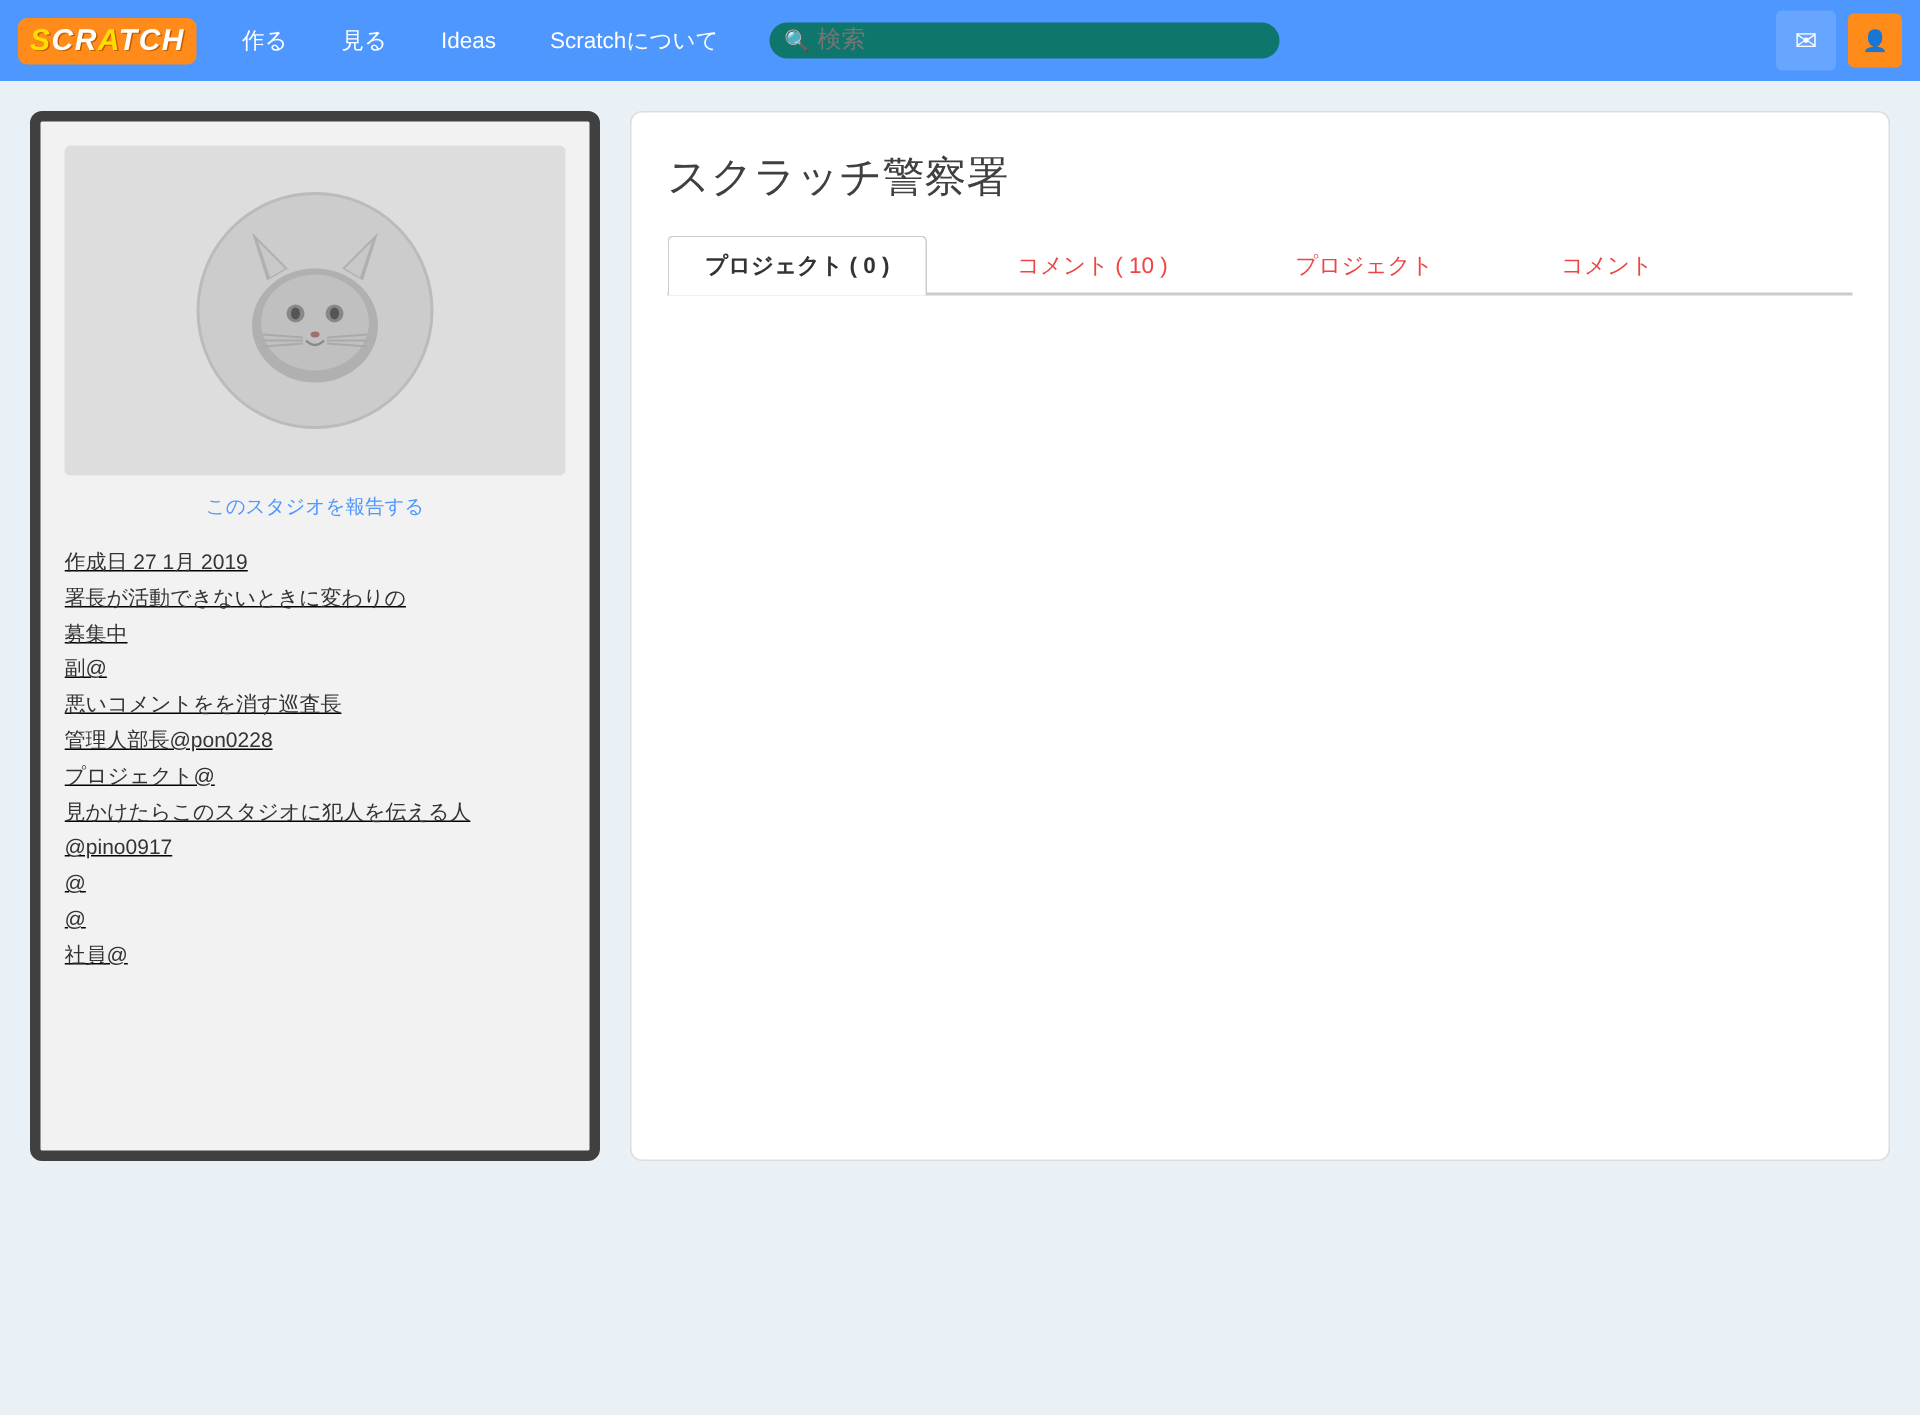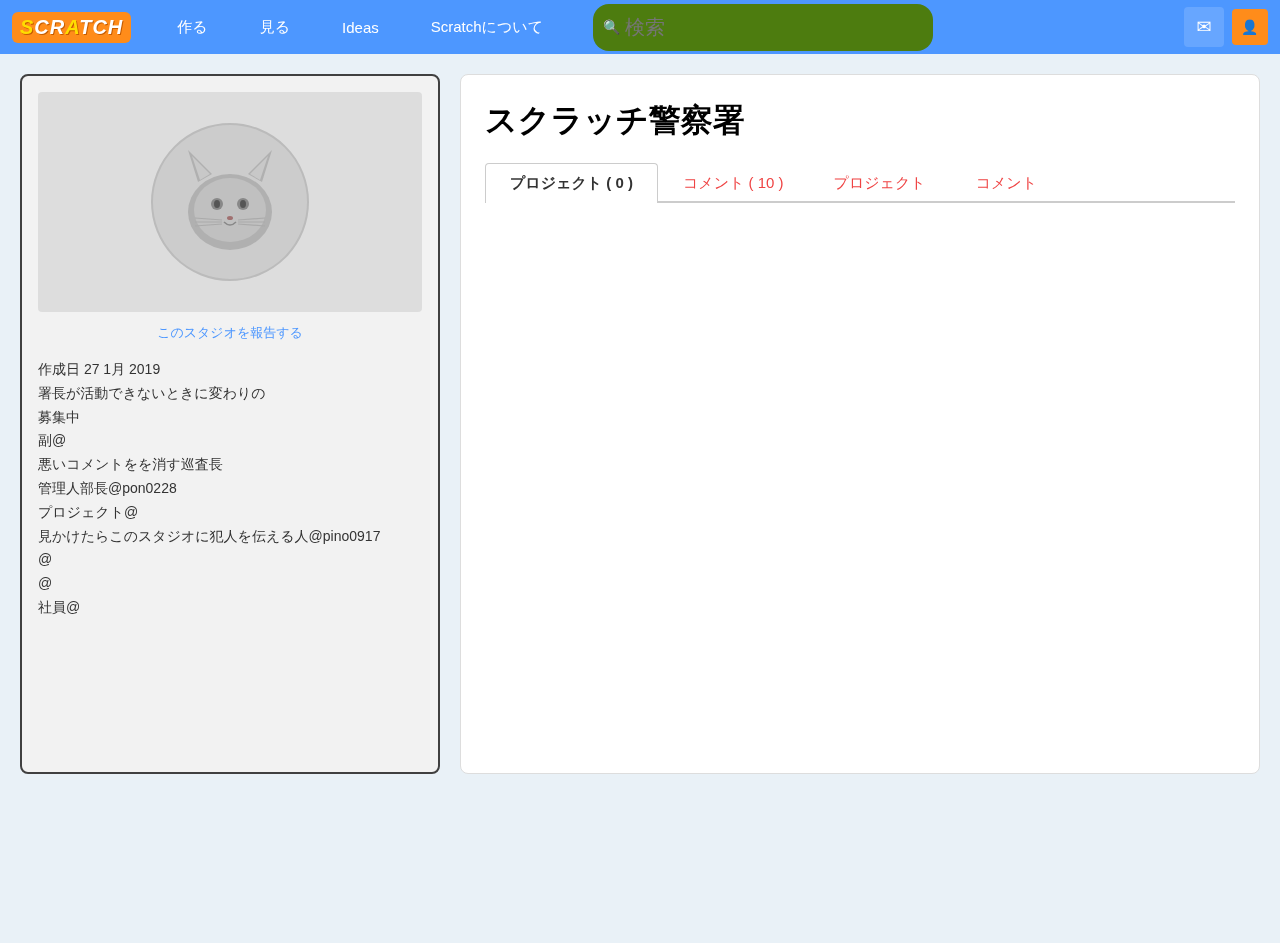--- a/index.html
+++ b/index.html
@@ -5,21 +5,21 @@
     * { box-sizing: border-box; margin: 0; padding: 0; }
     body { font-family: 'Helvetica Neue', Arial, sans-serif; background: #e9f1f7; min-height: 943px; }
 
     
     .navbar {
       background: #4d97ff;
       height: 54px;
       display: flex;
       align-items: center;
       padding: 0 12px;
-      gap: 16px;
+      gap: 0;
     }
     .navbar-logo {
       background: #ff8c1a;
       border-radius: 6px;
       padding: 4px 8px;
       font-weight: 900;
       font-size: 20px;
       color: #fff;
       letter-spacing: 1px;
       margin-right: 12px;
@@ -48,27 +48,27 @@
       align-items: center;
     }
     .search-icon-svg {
       position: absolute;
       left: 10px;
       color: #aaa;
       font-size: 14px;
     }
     .search-input {
       width: 100%;
-      height: 47px;
+      height: 24px;
       border-radius: 16px;
       border: none;
       padding: 0 12px 0 32px;
-      font-size: 20px;
+      font-size: 16px;
       outline: none;
-      background: #4d7c0f;
+      background: #0f766e;
     }
     .navbar-right {
       margin-left: auto;
       display: flex;
       align-items: center;
       gap: 8px;
     }
     .nav-icon-btn {
       width: 40px;
       height: 40px;
@@ -98,26 +98,26 @@
     
     .main-layout {
       display: flex;
       padding: 20px 20px 20px 20px;
       gap: 20px;
       max-width: 1280px;
     }
 
     
     .sidebar {
-      width: 420px;
+      width: 380px;
       flex-shrink: 0;
       background: #f2f2f2;
       border-radius: 8px;
       padding: 16px;
-      border: 2px solid #404040;
+      border: 7px solid #404040;
     }
     .studio-image-container {
       background: #ddd;
       width: 100%;
       height: 220px;
       border-radius: 4px;
       display: flex;
       align-items: center;
       justify-content: center;
       margin-bottom: 12px;
@@ -133,20 +133,21 @@
       text-align: center;
       display: block;
       margin-bottom: 16px;
       cursor: pointer;
       text-decoration: none;
     }
     .sidebar-scrollable {
       max-height: 380px;
       overflow-y: auto;
       padding-right: 4px;
+      text-decoration: underline;
     }
     .sidebar-scrollable::-webkit-scrollbar {
       width: 6px;
     }
     .sidebar-scrollable::-webkit-scrollbar-track {
       background: #e0e0e0;
     }
     .sidebar-scrollable::-webkit-scrollbar-thumb {
       background: #aaa;
       border-radius: 3px;
@@ -160,29 +161,30 @@
     
     .content-area {
       flex: 1;
       background: #fff;
       border-radius: 8px;
       border: 1px solid #ddd;
       padding: 24px;
       min-height: 700px;
     }
     .studio-title {
-      font-size: 32px;
-      font-weight: bold;
-      color: #000000;
+      font-size: 28px;
+      font-weight: normal;
+      color: #404040;
       margin-bottom: 20px;
     }
     .tabs-row {
       display: flex;
       border-bottom: 2px solid #ccc;
       margin-bottom: 20px;
+      gap: 35px;
     }
     .tab {
       padding: 10px 24px;
       font-size: 15px;
       color: #ef4444;
       cursor: pointer;
       border: 1px solid transparent;
       border-bottom: none;
       border-radius: 4px 4px 0 0;
       margin-bottom: -2px;

